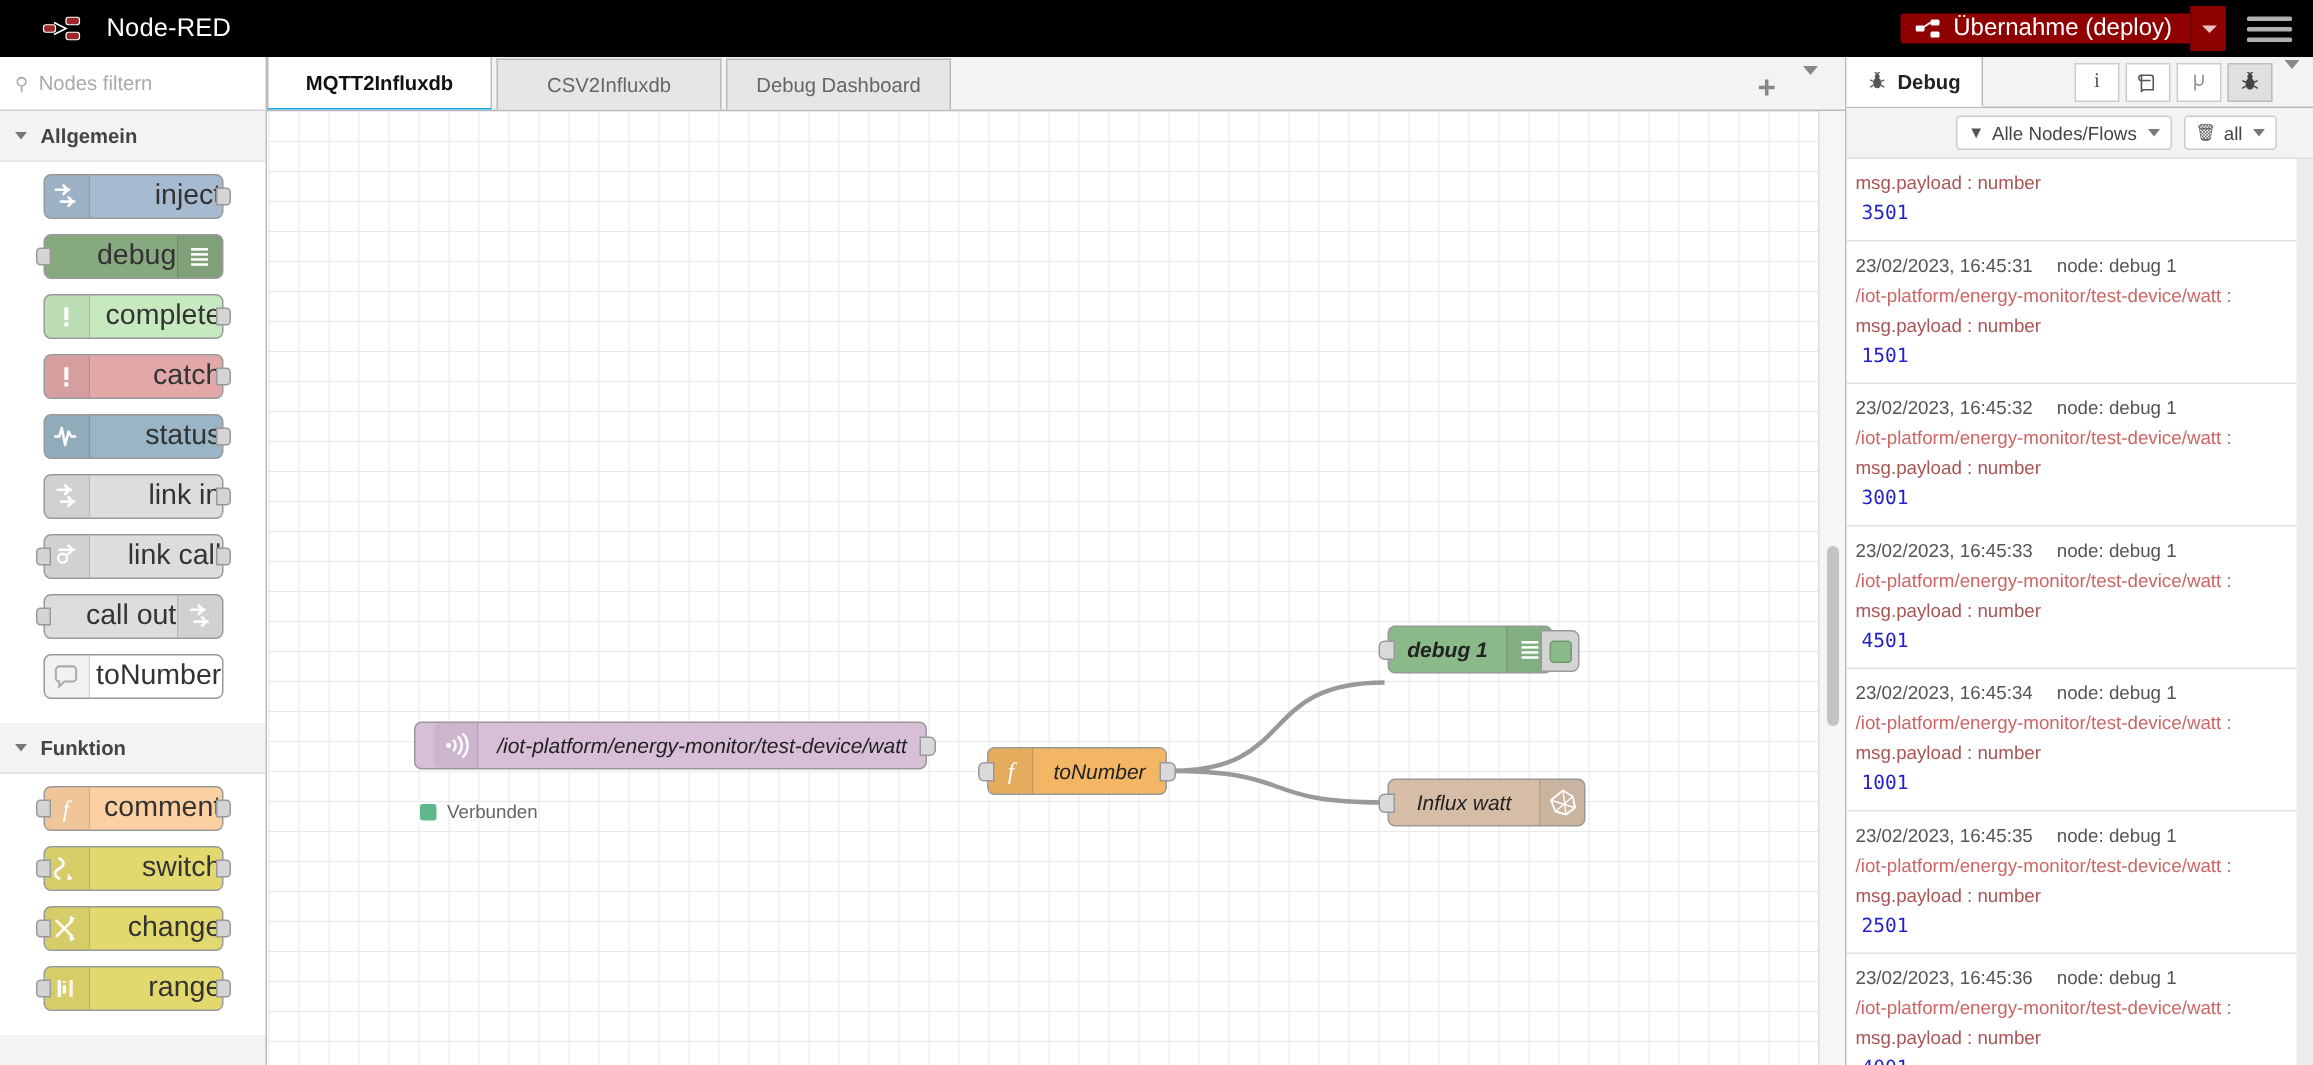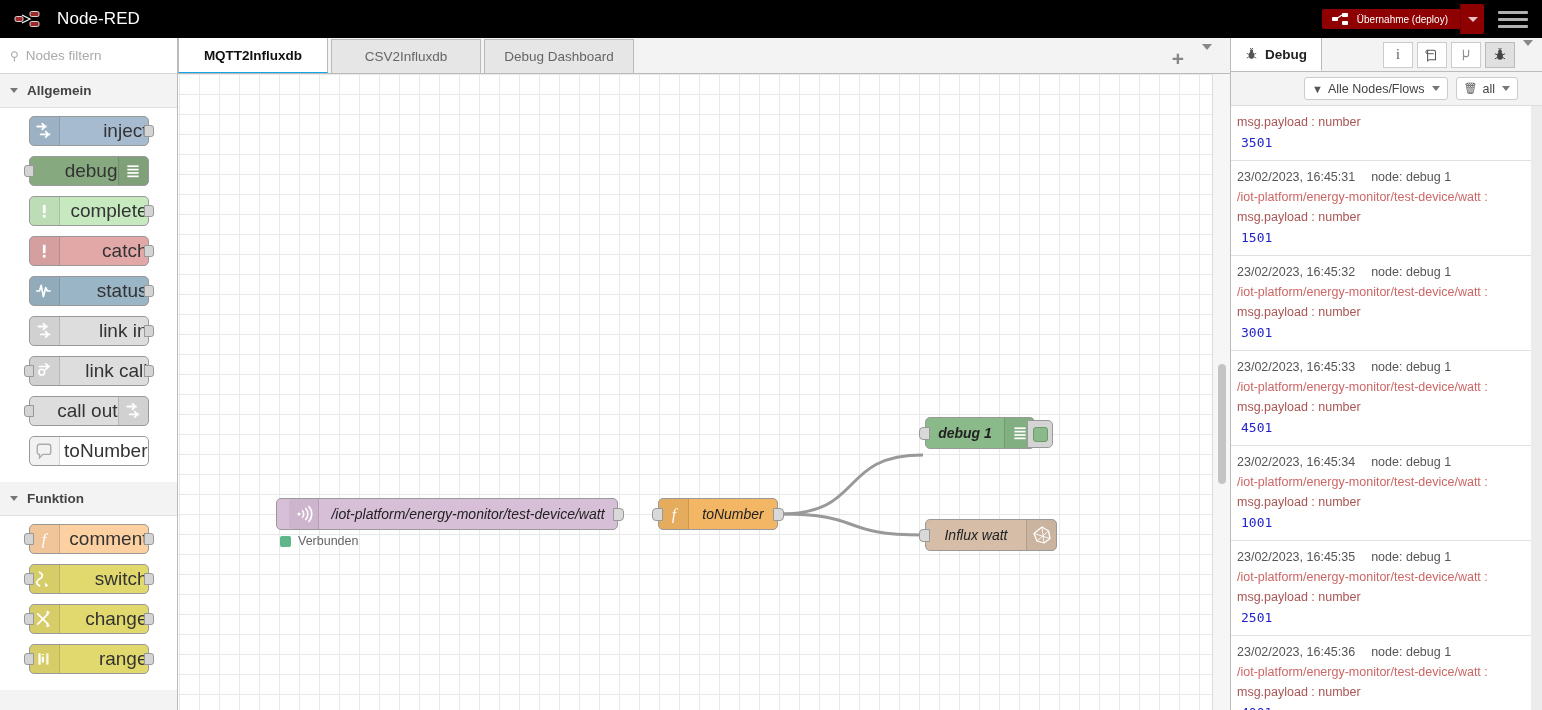--- a/index.html
+++ b/index.html
@@ -8,29 +8,29 @@
     font-family: "Liberation Sans", sans-serif;
     overflow: hidden; background: #fff;
   }
   #app { position: relative; width: 1542px; height: 710px; }
 
   
   .header {
     position: absolute; top: 0; left: 0; width: 1542px; height: 38px;
     background: #000; display: flex; align-items: center;
   }
-  .logo-wrap { display: flex; align-items: center; padding-left: 14px; }
+  .logo-wrap { display: flex; align-items: center; padding-left: 14px; margin-left: 14px; }
   .logo-svg { width: 34px; height: 20px; }
   .logo-text {
     color: #fff; font-size: 17px; margin-left: 9px; letter-spacing: .1px;
   }
   .header-spacer { flex: 1; }
   .deploy-btn {
     height: 20px; background: #8f0000; display: flex; align-items: center;
-    padding: 0 12px 0 10px; color: #fff; font-size: 10px; cursor: pointer;
+    padding: 0 12px 0 10px; color: #fff; font-size: 16px; cursor: pointer;
     border-radius: 2px 0 0 2px;
   }
   .deploy-icon { width: 17px; height: 14px; margin-right: 8px; }
   .deploy-caret {
     width: 24px; height: 30px; background: #8f0000; display: flex;
     align-items: center; justify-content: center; cursor: pointer;
     border-left: 1px solid #6d0000; border-radius: 0 2px 2px 0; margin-right: 14px;
   }
   .caret-dn {
     width: 0; height: 0; border-left: 5px solid transparent;
@@ -439,21 +439,21 @@
           <i class="caret-sm"></i>
         </div>
       </div>
     </div>
     <div class="canvas" id="canvas">
       <svg id="wires">
           <path d="M602,440 C687.8,440 659.2,381 745,381" stroke="#999" stroke-width="3" fill="none"></path>
           <path d="M602,440 C687.8,440 659.2,461 745,461" stroke="#999" stroke-width="3" fill="none"></path>
         </svg>
       <div id="flow-nodes">
-          <div class="fnode" style="left: 98px; top: 424px; width: 342px; background: rgb(216, 191, 216); padding-left: 12px;">
+          <div class="fnode" style="left: 98px; top: 407px; width: 342px; background: rgb(216, 191, 216); padding-left: 12px;">
             <span class="fport out"></span>
             <div class="fnode-icon ">
               <svg width="20" height="20" viewBox="0 0 16 16">
               <circle cx="4" cy="8" r="1.3" fill="#fff"></circle>
               <path d="M6.5 5 a4.2 4.2 0 0 1 0 6" stroke="#fff" stroke-width="1.3" fill="none"></path>
               <path d="M9 3.2 a6.6 6.6 0 0 1 0 9.6" stroke="#fff" stroke-width="1.3" fill="none"></path>
               <path d="M11.5 1.6 a9 9 0 0 1 0 12.8" stroke="#fff" stroke-width="1.3" fill="none"></path>
               </svg>
             </div>
             <div class="fnode-lbl">/iot-platform/energy-monitor/test-device/watt</div>

